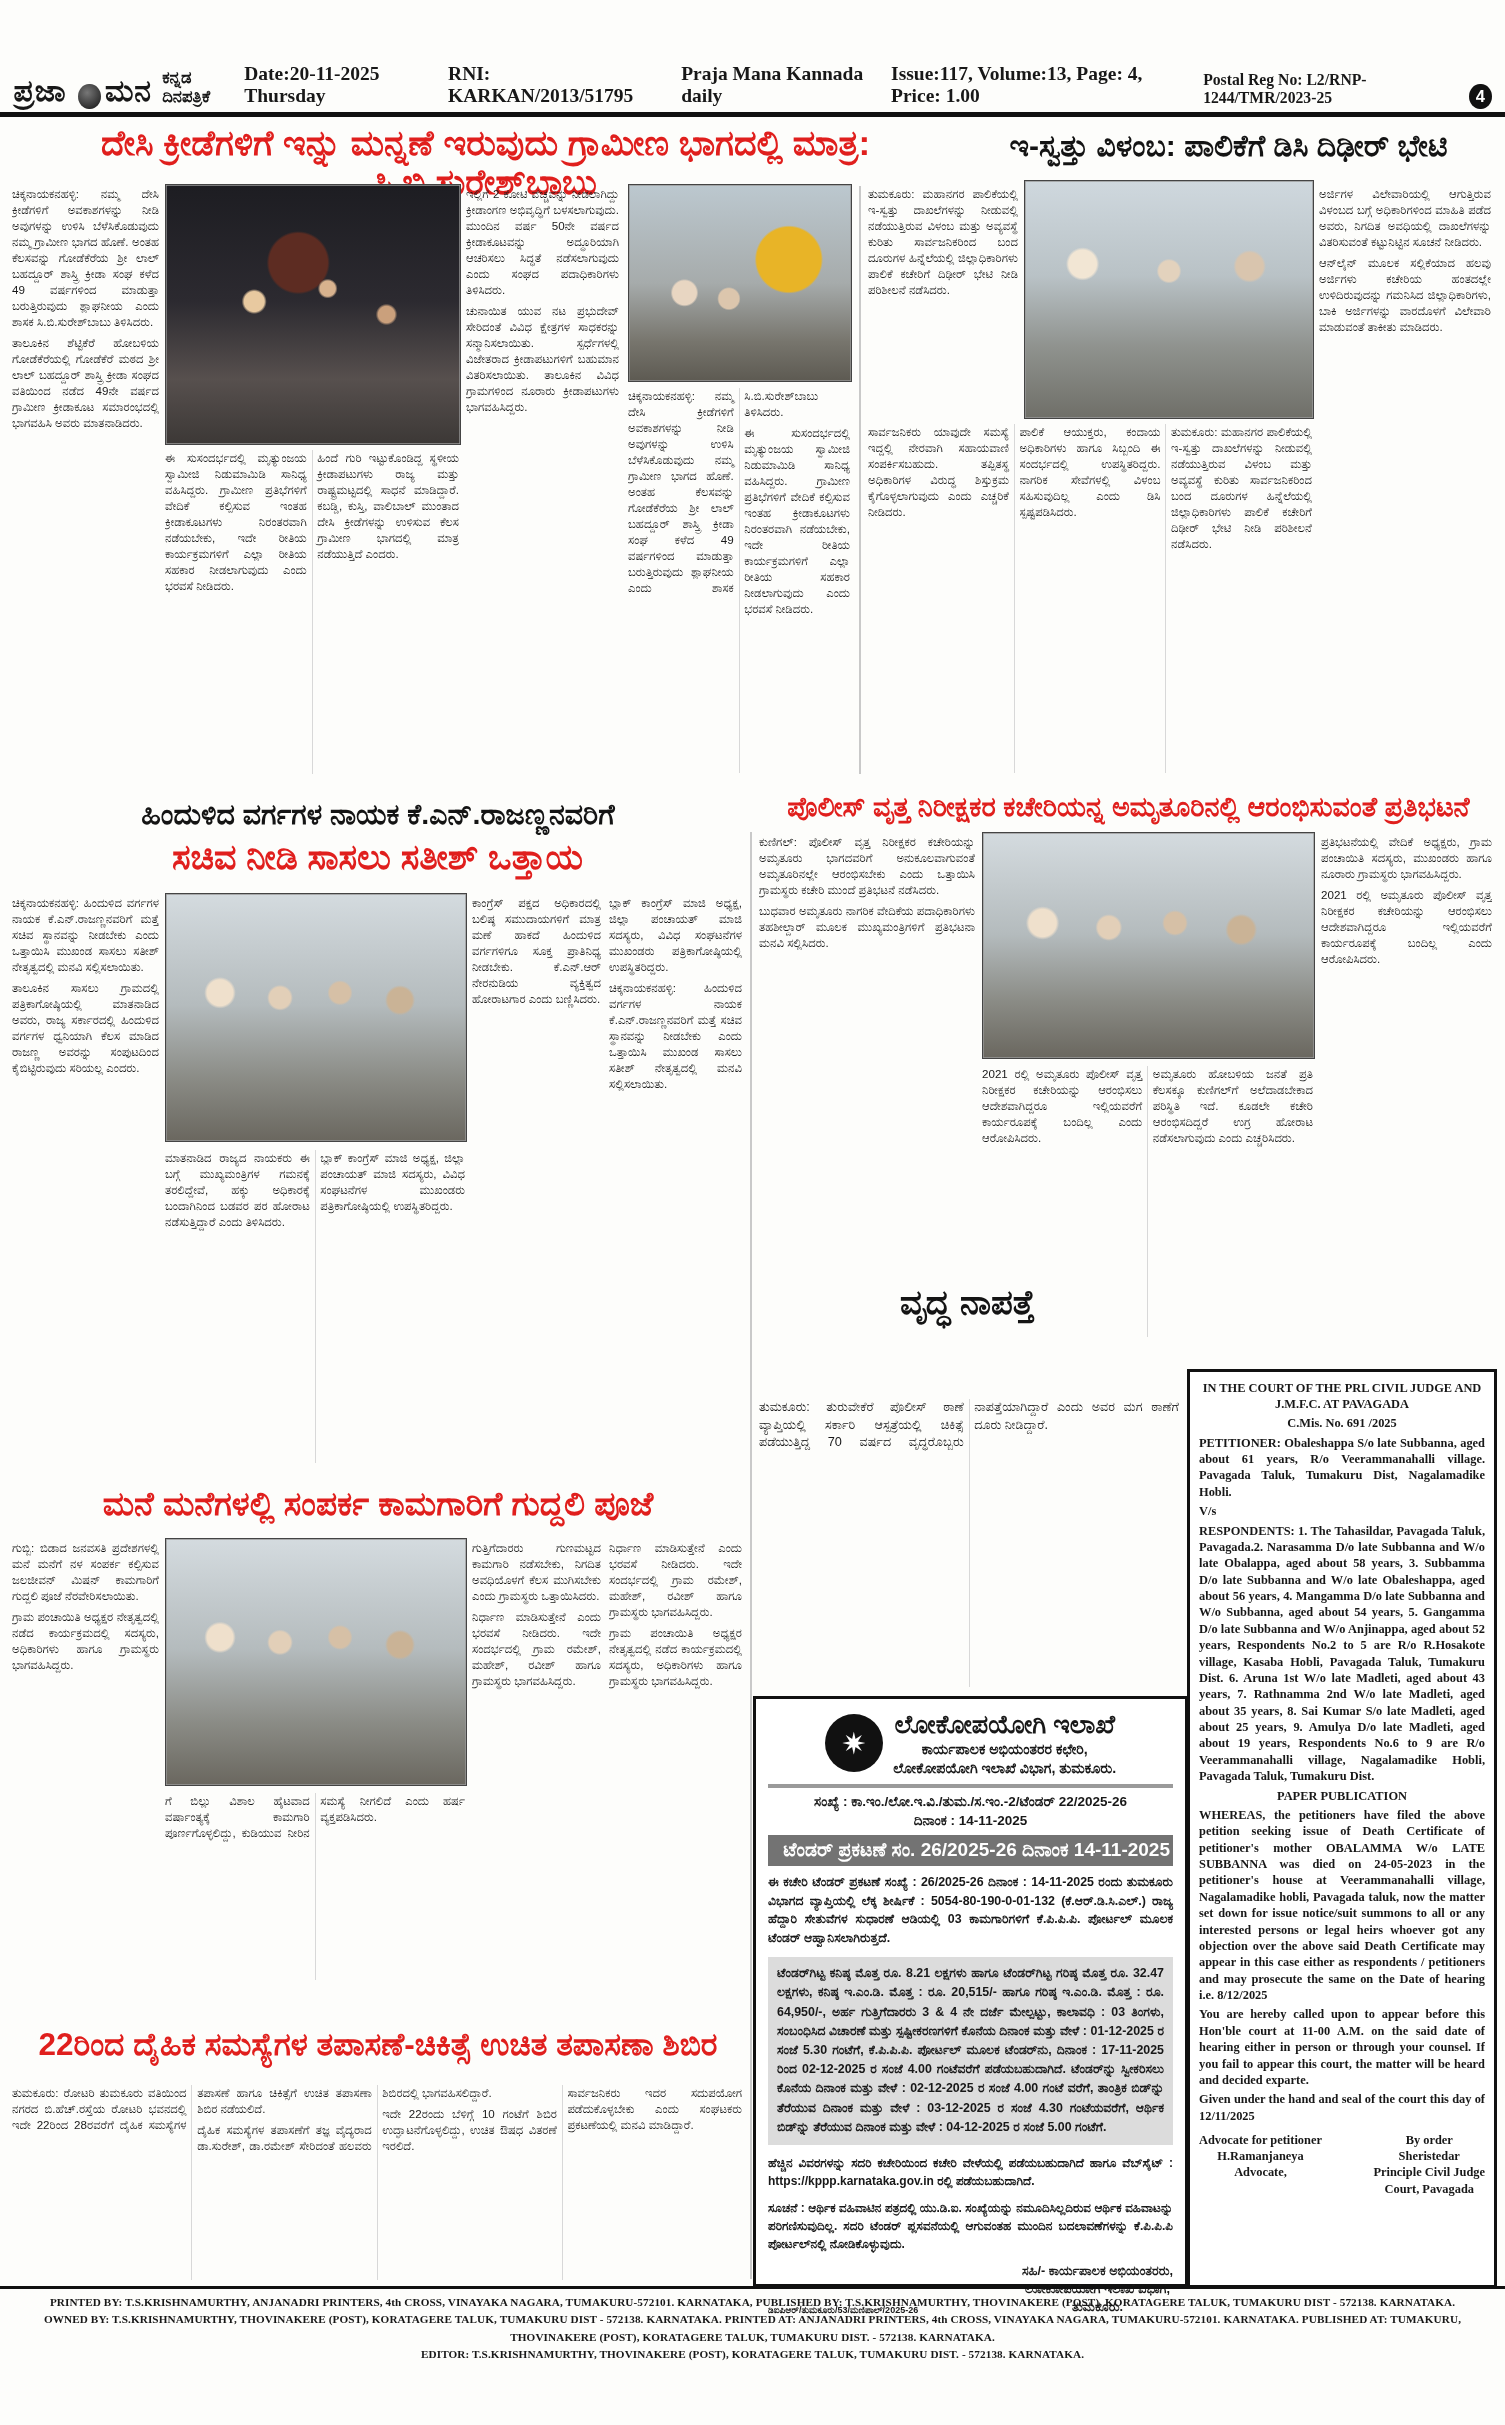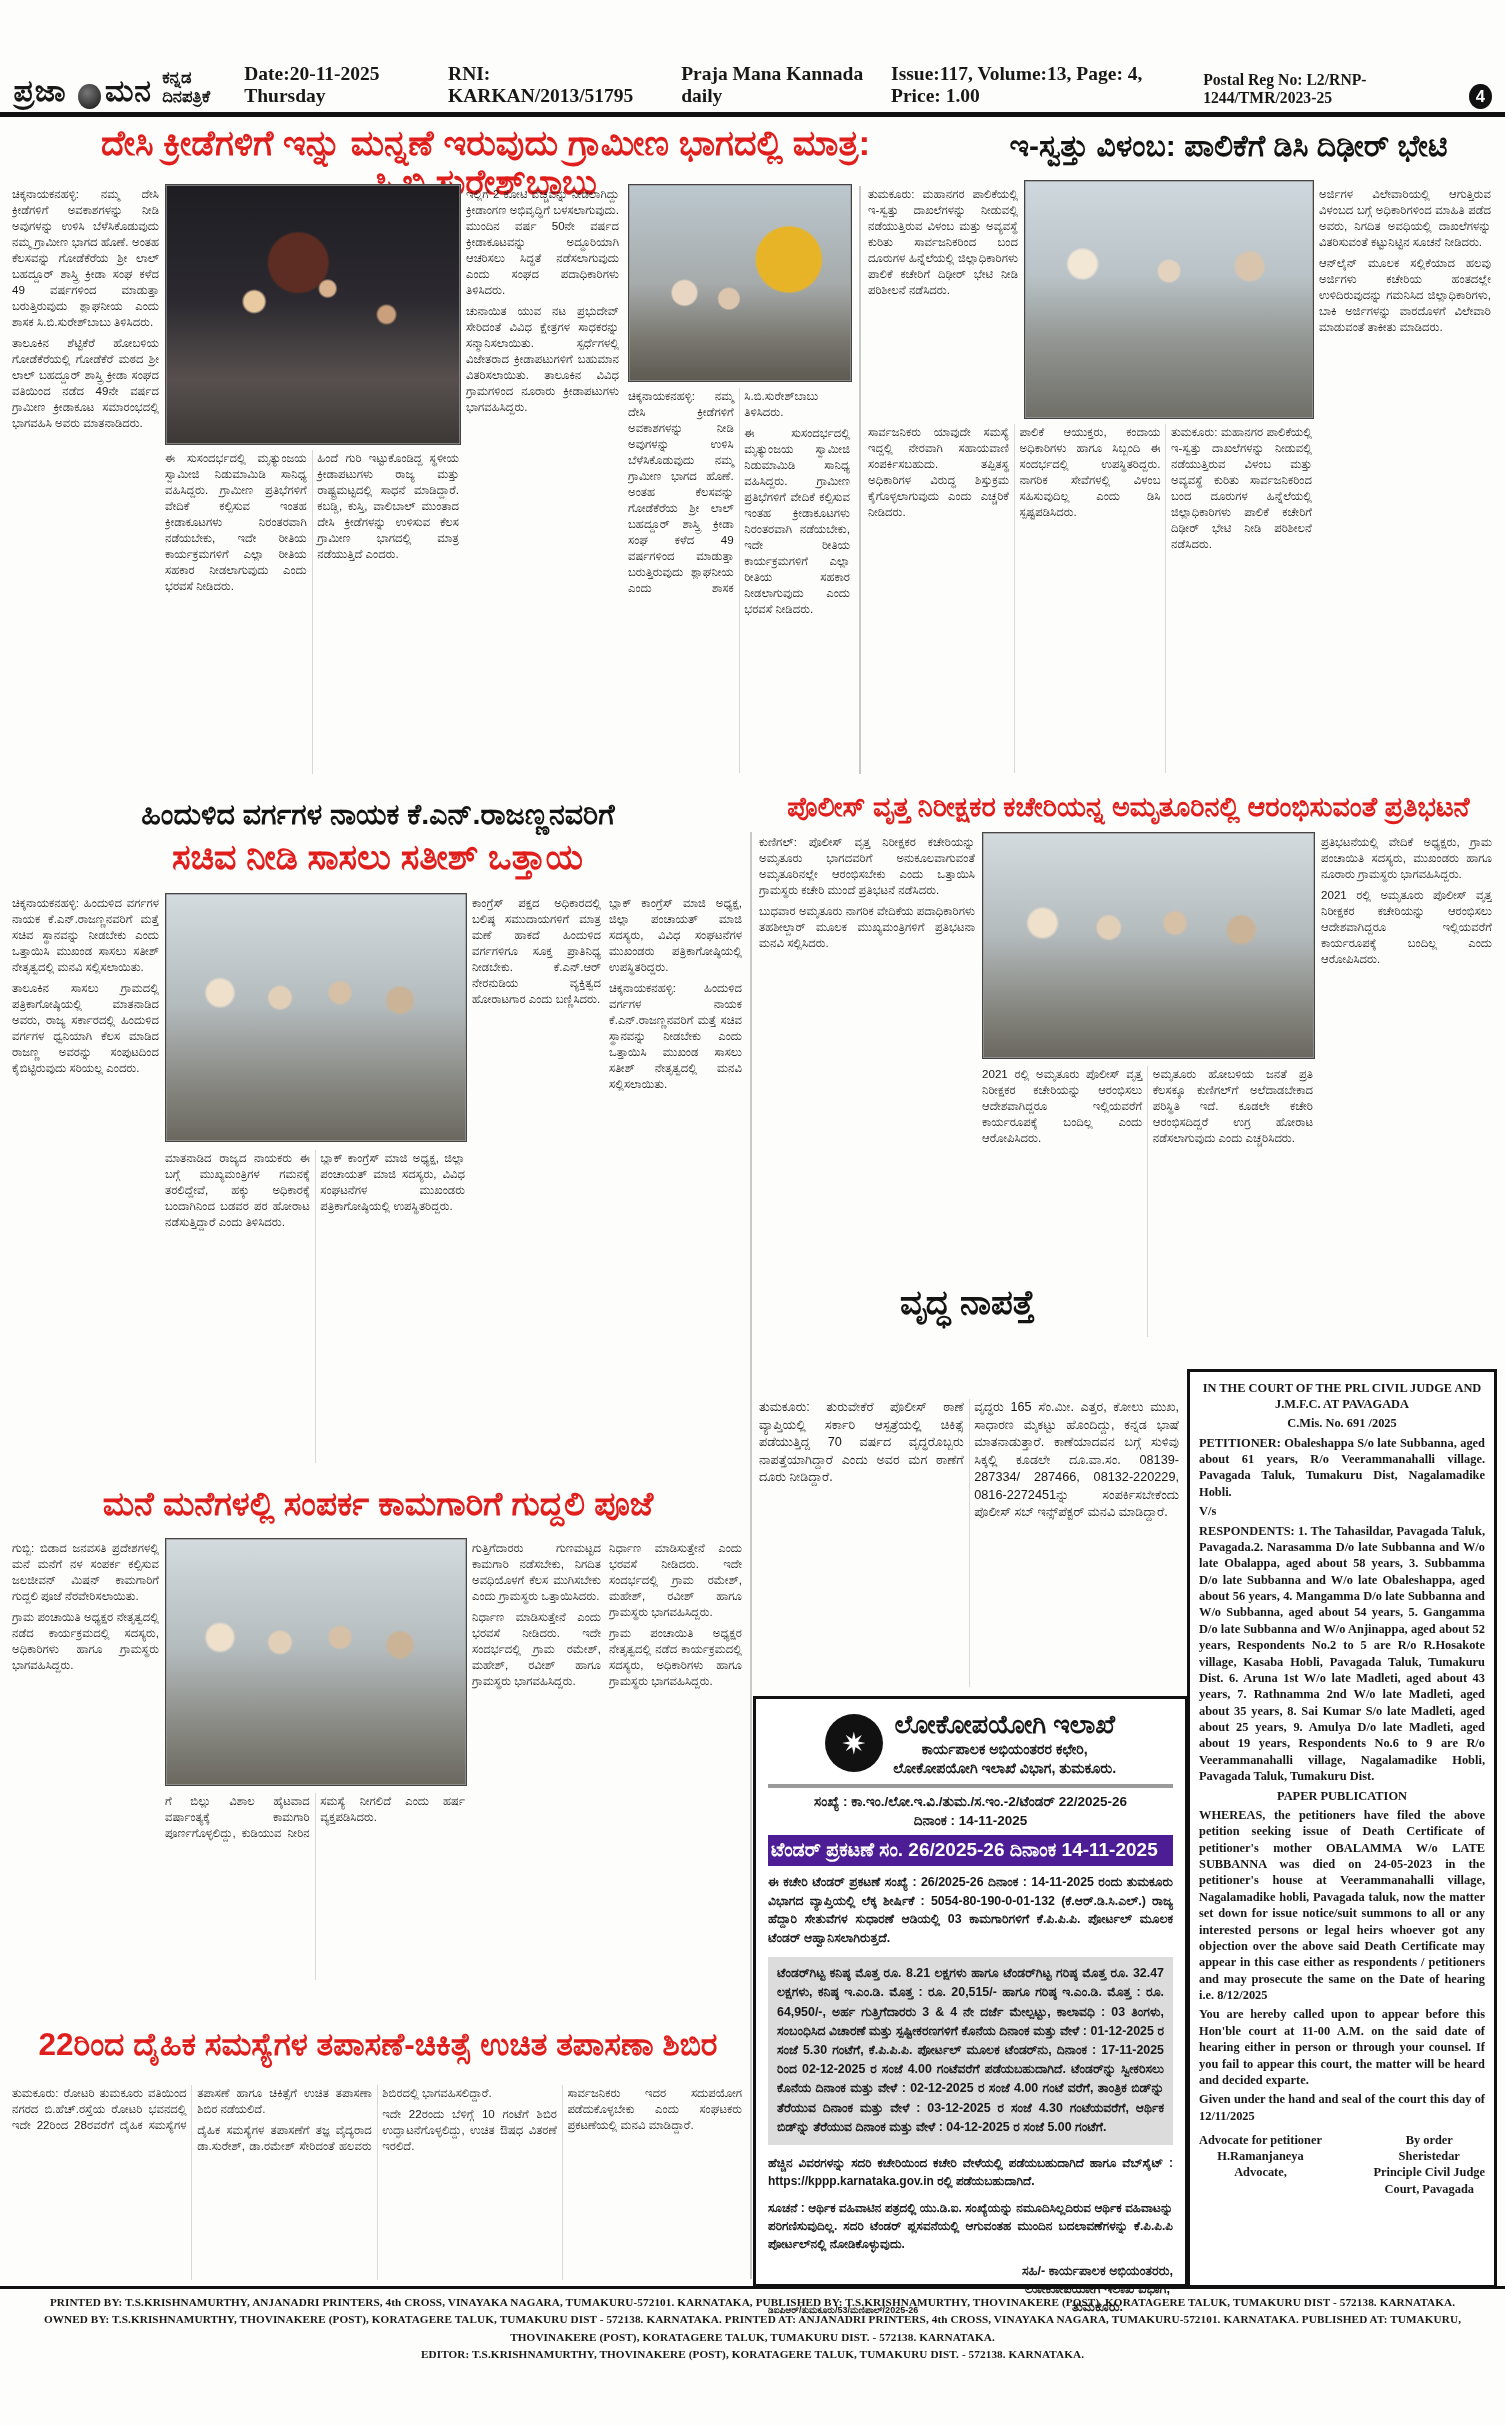--- a/index.html
+++ b/index.html
@@ -55,21 +55,21 @@
   
   .tender{border:3.7px solid #111;background:#fff;padding:10.5px 12px;}
   .tender-head{display:flex;align-items:center;gap:10.5px;justify-content:center;}
   .emblem{width:58px;height:58px;border-radius:50%;background:#111;color:#fff;display:flex;
           align-items:center;justify-content:center;font-size:30px;flex:0 0 auto;}
   .t-title{font-size:25.5px;font-weight:bold;text-align:center;}
   .t-sub{font-size:14.2px;font-weight:bold;text-align:center;margin-top:1.5px;}
   .t-div{height:3.7px;background:#9a9a9a;margin:7.5px 0 6px 0;}
   .t-num{font-size:13.5px;font-weight:bold;text-align:center;}
   .t-date{font-size:13.5px;font-weight:bold;text-align:center;margin:3px 0 6px 0;}
-  .t-bar{background:#4c1d95;color:#fff;font-size:19px;font-weight:bold;text-align:left;padding:4.5px 3px;}
+  .t-bar{background:#737373;color:#fff;font-size:19px;font-weight:bold;text-align:right;padding:4.5px 3px;}
   .t-body{font-size:12.4px;line-height:1.5;text-align:justify;margin-top:7.5px;font-weight:bold;}
   .t-gray{background:#dcdcdc;padding:7.5px 9px;font-size:12.4px;line-height:1.55;text-align:justify;
           font-weight:bold;margin-top:9px;}
   .t-note{font-size:12px;line-height:1.5;text-align:justify;margin-top:9px;font-weight:bold;}
   .t-sign{display:flex;justify-content:space-between;align-items:flex-end;margin-top:10.5px;}
   .t-ref{font-size:9px;font-weight:bold;}
   .t-sig{font-size:12.7px;font-weight:bold;text-align:center;line-height:1.4;}
   .legal{border:3px solid #111;background:#fff;padding:7.5px 9px;
          font-family:"Liberation Serif","DejaVu Serif",serif;font-weight:bold;
          font-size:12.4px;line-height:1.32;text-align:justify;}
@@ -171,21 +171,20 @@
     <p>ಅಮೃತೂರು ಹೋಬಳಿಯ ಜನತೆ ಪ್ರತಿ ಕೆಲಸಕ್ಕೂ ಕುಣಿಗಲ್‌ಗೆ ಅಲೆದಾಡಬೇಕಾದ ಪರಿಸ್ಥಿತಿ ಇದೆ. ಕೂಡಲೇ ಕಚೇರಿ ಆರಂಭಿಸದಿದ್ದರೆ ಉಗ್ರ ಹೋರಾಟ ನಡೆಸಲಾಗುವುದು ಎಂದು ಎಚ್ಚರಿಸಿದರು.</p>
   </div>
   <div class="abs txt" style="left:1321px;top:834px;width:171px;height:504px;">
     <p>ಪ್ರತಿಭಟನೆಯಲ್ಲಿ ವೇದಿಕೆ ಅಧ್ಯಕ್ಷರು, ಗ್ರಾಮ ಪಂಚಾಯಿತಿ ಸದಸ್ಯರು, ಮುಖಂಡರು ಹಾಗೂ ನೂರಾರು ಗ್ರಾಮಸ್ಥರು ಭಾಗವಹಿಸಿದ್ದರು.</p>
     <p>2021 ರಲ್ಲಿ ಅಮೃತೂರು ಪೊಲೀಸ್ ವೃತ್ತ ನಿರೀಕ್ಷಕರ ಕಚೇರಿಯನ್ನು ಆರಂಭಿಸಲು ಆದೇಶವಾಗಿದ್ದರೂ ಇಲ್ಲಿಯವರೆಗೆ ಕಾರ್ಯರೂಪಕ್ಕೆ ಬಂದಿಲ್ಲ ಎಂದು ಆರೋಪಿಸಿದರು.</p>
   </div>
 
   <div class="abs hl black" style="left:795px;top:1284px;width:345px;font-size:34px;">ವೃದ್ಧ ನಾಪತ್ತೆ</div>
   <div class="abs txt cols2" style="left:759px;top:1399px;width:420px;height:288px;font-size:12.7px;">
     <p>ತುಮಕೂರು: ತುರುವೇಕೆರೆ ಪೊಲೀಸ್ ಠಾಣೆ ವ್ಯಾಪ್ತಿಯಲ್ಲಿ ಸರ್ಕಾರಿ ಆಸ್ಪತ್ರೆಯಲ್ಲಿ ಚಿಕಿತ್ಸೆ ಪಡೆಯುತ್ತಿದ್ದ 70 ವರ್ಷದ ವೃದ್ಧರೊಬ್ಬರು ನಾಪತ್ತೆಯಾಗಿದ್ದಾರೆ ಎಂದು ಅವರ ಮಗ ಠಾಣೆಗೆ ದೂರು ನೀಡಿದ್ದಾರೆ.</p>
-    <p>ವೃದ್ಧರು 165 ಸೆಂ.ಮೀ. ಎತ್ತರ, ಕೋಲು ಮುಖ, ಸಾಧಾರಣ ಮೈಕಟ್ಟು ಹೊಂದಿದ್ದು, ಕನ್ನಡ ಭಾಷೆ ಮಾತನಾಡುತ್ತಾರೆ. ಕಾಣೆಯಾದವನ ಬಗ್ಗೆ ಸುಳಿವು ಸಿಕ್ಕಲ್ಲಿ ಕೂಡಲೇ ದೂ.ವಾ.ಸಂ. 08139-287334/ 287466, 08132-220229, 0816-2272451ನ್ನು ಸಂಪರ್ಕಿಸಬೇಕೆಂದು ಪೊಲೀಸ್ ಸಬ್ ಇನ್ಸ್‌ಪೆಕ್ಟರ್ ಮನವಿ ಮಾಡಿದ್ದಾರೆ.</p>
   </div>
 
   <div class="abs legal" style="left:1187px;top:1369px;width:286px;height:898px;">
     <p class="c">IN THE COURT OF THE PRL CIVIL JUDGE AND J.M.F.C. AT PAVAGADA</p>
     <p class="c">C.Mis. No. 691 /2025</p>
     <p>PETITIONER: Obaleshappa S/o late Subbanna, aged about 61 years, R/o Veerammanahalli village. Pavagada Taluk, Tumakuru Dist, Nagalamadike Hobli.</p>
     <p>V/s</p>
     <p>RESPONDENTS: 1. The Tahasildar, Pavagada Taluk, Pavagada.2. Narasamma D/o late Subbanna and W/o late Obalappa, aged about 58 years, 3. Subbamma D/o late Subbanna and W/o late Obaleshappa, aged about 56 years, 4. Mangamma D/o late Subbanna and W/o Subbanna, aged about 54 years, 5. Gangamma D/o late Subbanna and W/o Anjinappa, aged about 52 years, Respondents No.2 to 5 are R/o R.Hosakote village, Kasaba Hobli, Pavagada Taluk, Tumakuru Dist. 6. Aruna 1st W/o late Madleti, aged about 43 years, 7. Rathnamma 2nd W/o late Madleti, aged about 35 years, 8. Sai Kumar S/o late Madleti, aged about 25 years, 9. Amulya D/o late Madleti, aged about 19 years, Respondents No.6 to 9 are R/o Veerammanahalli village, Nagalamadike Hobli, Pavagada Taluk, Tumakuru Dist.</p>
     <p class="c">PAPER PUBLICATION</p>
     <p>WHEREAS, the petitioners have filed the above petition seeking issue of Death Certificate of petitioner's mother OBALAMMA W/o LATE SUBBANNA was died on 24-05-2023 in the petitioner's house at Veerammanahalli village, Nagalamadike hobli, Pavagada taluk, now the matter set down for issue notice/suit summons to all or any interested persons or legal heirs whoever got any objection over the above said Death Certificate may appear in this case either as respondents / petitioners and may prosecute the same on the Date of hearing i.e. 8/12/2025</p>

